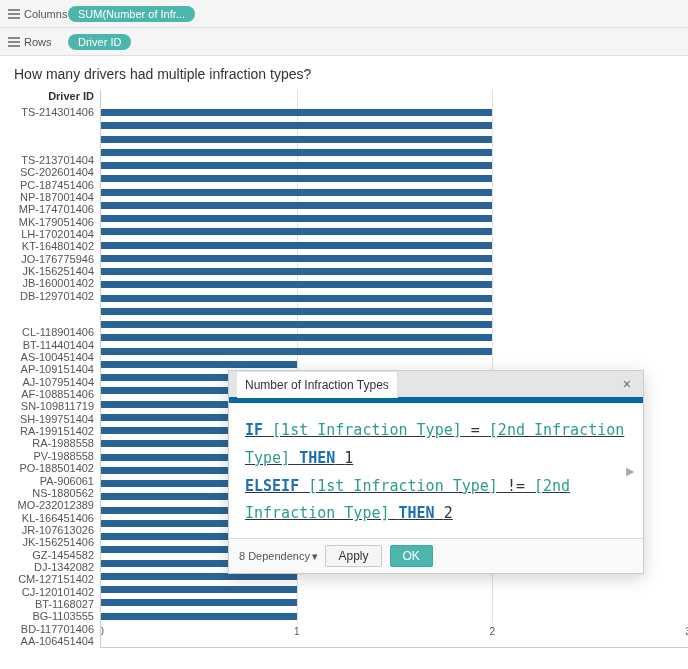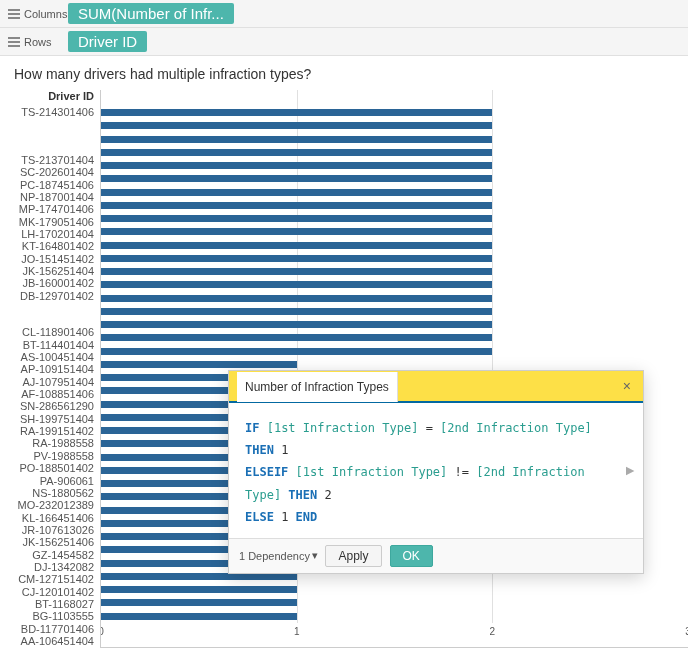--- a/index.html
+++ b/index.html
@@ -26,23 +26,23 @@
       color: #555;
       font-size: 11px;
       width: 60px;
       display: flex;
       align-items: center;
       gap: 4px;
     }
     .shelf-pill {
       background: #5ba8a0;
       color: #fff;
-      border-radius: 2px;
+      border-radius: 8px;
       padding: 2px 10px;
-      font-size: 15px;
+      font-size: 11px;
       white-space: nowrap;
       text-align: right;
     }
     .shelf-pill.teal {
       background: #4db6ac;
     }
     .grid-icon {
       display: inline-block;
       width: 12px;
       height: 10px;
@@ -188,22 +188,22 @@
       width: 416px;
       background: #fff;
       border: 1px solid #ccc;
       box-shadow: 0 4px 16px rgba(0,0,0,0.18);
       pointer-events: all;
     }
 
     .modal-header {
       display: flex;
       align-items: center;
-      background: #fde047;
-      border-bottom: 2px solid #0369a1;
+      background: #e5e5e5;
+      border-bottom: 6px solid #0369a1;
       padding: 0 8px;
       height: 32px;
     }
 
     .modal-tab {
       font-size: 12px;
       color: #333;
       padding: 0 8px;
       height: 100%;
       display: flex;
@@ -226,22 +226,23 @@
       min-height: 120px;
       background: #fff;
       font-size: 12.5px;
       line-height: 1.9;
       color: #333;
       position: relative;
     }
 
     .code-line {
       font-family: 'Consolas', monospace;
-      font-size: 12px;
+      font-size: 15px;
       line-height: 1.85;
+      text-decoration: underline;
     }
 
     .kw-blue { color: #1a6fb5; font-weight: 600; }
     .kw-teal { color: #2a9d8f; }
 
     .modal-scroll-arrow {
       position: absolute;
       right: 6px;
       top: 50%;
       transform: translateY(-50%);
@@ -316,31 +317,31 @@
 
     <div class="y-label" style="height: 2.5641%;">TS-214301406</div>
         <div class="y-label" style="height: 2.5641%; margin-top: 36px;">TS-213701404</div>
         <div class="y-label" style="height: 2.5641%;">SC-202601404</div>
         <div class="y-label" style="height: 2.5641%;">PC-187451406</div>
         <div class="y-label" style="height: 2.5641%;">NP-187001404</div>
         <div class="y-label" style="height: 2.5641%;">MP-174701406</div>
         <div class="y-label" style="height: 2.5641%;">MK-179051406</div>
         <div class="y-label" style="height: 2.5641%;">LH-170201404</div>
         <div class="y-label" style="height: 2.5641%;">KT-164801402</div>
-        <div class="y-label" style="height: 2.5641%;">JO-151451402</div>
+        <div class="y-label" style="height: 2.5641%;">JO-176775946</div>
         <div class="y-label" style="height: 2.5641%;">JK-156251404</div>
         <div class="y-label" style="height: 2.5641%;">JB-160001402</div>
         <div class="y-label" style="height: 2.5641%;">DB-129701402</div>
         <div class="y-label" style="height: 2.5641%; margin-top: 24px;">CL-118901406</div>
         <div class="y-label" style="height: 2.5641%;">BT-114401404</div>
         <div class="y-label" style="height: 2.5641%;">AS-100451404</div>
         <div class="y-label" style="height: 2.5641%;">AP-109151404</div>
         <div class="y-label" style="height: 2.5641%;">AJ-107951404</div>
         <div class="y-label" style="height: 2.5641%;">AF-108851406</div>
-        <div class="y-label" style="height: 2.5641%;">SN-286561290</div>
+        <div class="y-label" style="height: 2.5641%;">SN-109811719</div>
         <div class="y-label" style="height: 2.5641%;">SH-199751404</div>
         <div class="y-label" style="height: 2.5641%;">RA-199151402</div>
         <div class="y-label" style="height: 2.5641%;">RA-1988558</div>
         <div class="y-label" style="height: 2.5641%;">PV-1988558</div>
         <div class="y-label" style="height: 2.5641%;">PO-188501402</div>
         <div class="y-label" style="height: 2.5641%;">PA-906061</div>
         <div class="y-label" style="height: 2.5641%;">NS-1880562</div>
         <div class="y-label" style="height: 2.5641%;">MO-232012389</div>
         <div class="y-label" style="height: 2.5641%;">KL-166451406</div>
         <div class="y-label" style="height: 2.5641%;">JR-107613026</div>
@@ -508,29 +509,24 @@
       <div class="code-line">
         <span class="kw-blue">ELSEIF</span>
         <span> </span>
         <span class="kw-teal">[1st Infraction Type]</span>
         <span>!= </span>
         <span class="kw-teal">[2nd Infraction Type]</span>
         <span> </span>
         <span class="kw-blue">THEN</span>
         <span> 2</span>
       </div>
-      <div class="code-line">
-        <span class="kw-blue">ELSE</span>
-        <span> 1 </span>
-        <span class="kw-blue">END</span>
-      </div>
       <div class="modal-scroll-arrow">►</div>
     </div>
     <div class="modal-footer">
       <span class="modal-dep">
-        <span>1 Dependency</span>
+        <span>8 Dependency</span>
         <span> ▾</span>
       </span>
       <button class="modal-btn">Apply</button>
       <button class="modal-btn modal-btn-ok">OK</button>
     </div>
   </div>
 </div>
 
 </body></html>

